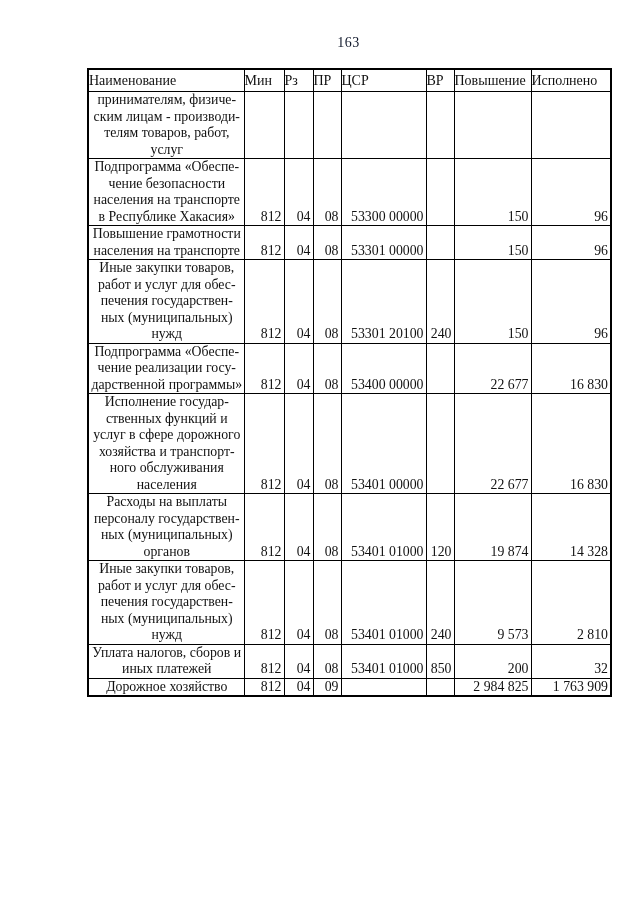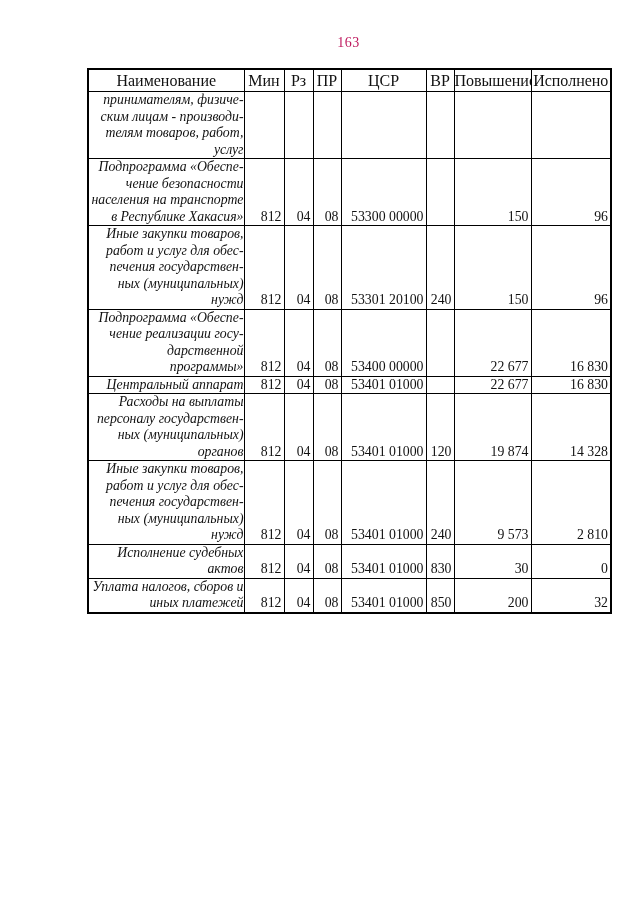--- a/index.html
+++ b/index.html
@@ -16,57 +16,56 @@
     overflow: hidden;
   }
   .page-number {
     position: absolute;
     top: 35px;
     left: 87px;
     width: 523px;
     text-align: center;
     font-size: 14px;
     letter-spacing: 0.5px;
-    color: #be185d;
+    color: #0f172a;
   }
   table.budget-table {
     position: absolute;
     left: 87px;
     top: 68px;
     width: 523px;
     border-collapse: collapse;
     table-layout: fixed;
     border: 2px solid #000;
   }
   .budget-table th,
   .budget-table td {
     border: 1px solid #000;
     padding: 0;
     font-weight: normal;
     color: #111;
   }
   .budget-table th {
-    font-size: 16px;
-    text-align: center;
+    font-size: 14px;
+    text-align: left;
     vertical-align: middle;
     height: 21px;
     overflow: hidden;
   }
   .budget-table td {
     font-size: 13.8px;
     line-height: 16.5px;
     vertical-align: bottom;
     overflow: hidden;
   }
   td.name-cell {
-    text-align: right;
+    text-align: center;
     vertical-align: top;
     white-space: pre-line;
     padding-left: 1px;
-    font-style: italic;
   }
   td.num-cell {
     text-align: right;
     padding-right: 2px;
   }
 </style>
 </head>
 <body>
 
 <div class="page-number">163</div>
@@ -115,20 +114,31 @@
 в Республике Хакасия»</td>
       <td class="num-cell">812</td>
       <td class="num-cell">04</td>
       <td class="num-cell">08</td>
       <td class="num-cell">53300 00000</td>
       <td class="num-cell"></td>
       <td class="num-cell">150</td>
       <td class="num-cell">96</td>
     </tr>
     <tr>
+      <td class="name-cell">Повышение грамотности
+населения на транспорте</td>
+      <td class="num-cell">812</td>
+      <td class="num-cell">04</td>
+      <td class="num-cell">08</td>
+      <td class="num-cell">53301 00000</td>
+      <td class="num-cell"></td>
+      <td class="num-cell">150</td>
+      <td class="num-cell">96</td>
+    </tr>
+    <tr>
       <td class="name-cell">Иные закупки товаров,
 работ и услуг для обес-
 печения государствен-
 ных (муниципальных)
 нужд</td>
       <td class="num-cell">812</td>
       <td class="num-cell">04</td>
       <td class="num-cell">08</td>
       <td class="num-cell">53301 20100</td>
       <td class="num-cell">240</td>
@@ -141,25 +151,30 @@
 дарственной программы»</td>
       <td class="num-cell">812</td>
       <td class="num-cell">04</td>
       <td class="num-cell">08</td>
       <td class="num-cell">53400 00000</td>
       <td class="num-cell"></td>
       <td class="num-cell">22 677</td>
       <td class="num-cell">16 830</td>
     </tr>
     <tr>
-      <td class="name-cell">Центральный аппарат</td>
-      <td class="num-cell">812</td>
-      <td class="num-cell">04</td>
-      <td class="num-cell">08</td>
-      <td class="num-cell">53401 01000</td>
+      <td class="name-cell">Исполнение государ-
+ственных функций и
+услуг в сфере дорожного
+хозяйства и транспорт-
+ного обслуживания
+населения</td>
+      <td class="num-cell">812</td>
+      <td class="num-cell">04</td>
+      <td class="num-cell">08</td>
+      <td class="num-cell">53401 00000</td>
       <td class="num-cell"></td>
       <td class="num-cell">22 677</td>
       <td class="num-cell">16 830</td>
     </tr>
     <tr>
       <td class="name-cell">Расходы на выплаты
 персоналу государствен-
 ных (муниципальных)
 органов</td>
       <td class="num-cell">812</td>
@@ -178,35 +193,34 @@
 нужд</td>
       <td class="num-cell">812</td>
       <td class="num-cell">04</td>
       <td class="num-cell">08</td>
       <td class="num-cell">53401 01000</td>
       <td class="num-cell">240</td>
       <td class="num-cell">9 573</td>
       <td class="num-cell">2 810</td>
     </tr>
     <tr>
-      <td class="name-cell">Исполнение судебных
-актов</td>
-      <td class="num-cell">812</td>
-      <td class="num-cell">04</td>
-      <td class="num-cell">08</td>
-      <td class="num-cell">53401 01000</td>
-      <td class="num-cell">830</td>
-      <td class="num-cell">30</td>
-      <td class="num-cell">0</td>
-    </tr>
-    <tr>
       <td class="name-cell">Уплата налогов, сборов и
 иных платежей</td>
       <td class="num-cell">812</td>
       <td class="num-cell">04</td>
       <td class="num-cell">08</td>
       <td class="num-cell">53401 01000</td>
       <td class="num-cell">850</td>
       <td class="num-cell">200</td>
       <td class="num-cell">32</td>
     </tr>
+    <tr>
+      <td class="name-cell">Дорожное хозяйство</td>
+      <td class="num-cell">812</td>
+      <td class="num-cell">04</td>
+      <td class="num-cell">09</td>
+      <td class="num-cell"></td>
+      <td class="num-cell"></td>
+      <td class="num-cell">2 984 825</td>
+      <td class="num-cell">1 763 909</td>
+    </tr>
   </tbody>
 </table>
 
 </body></html>

